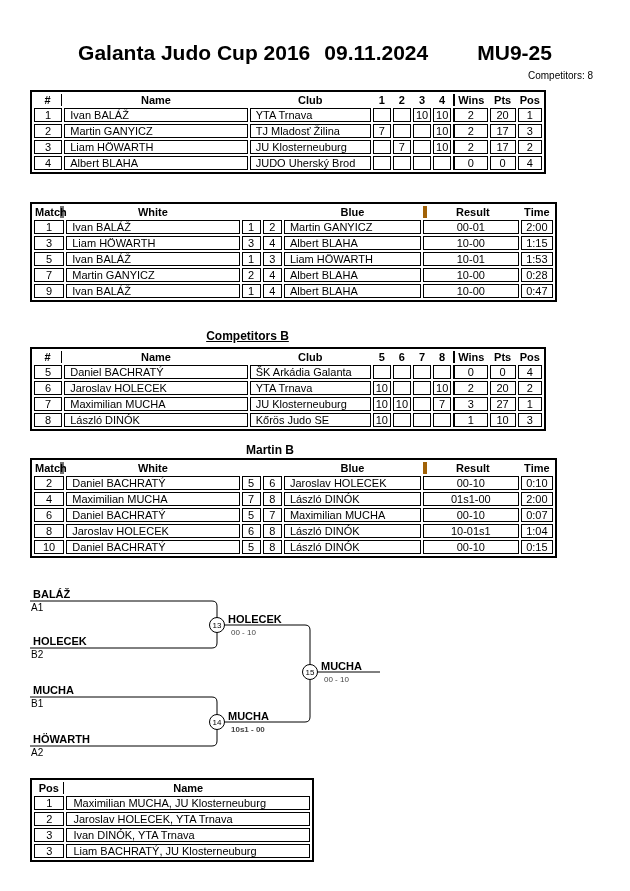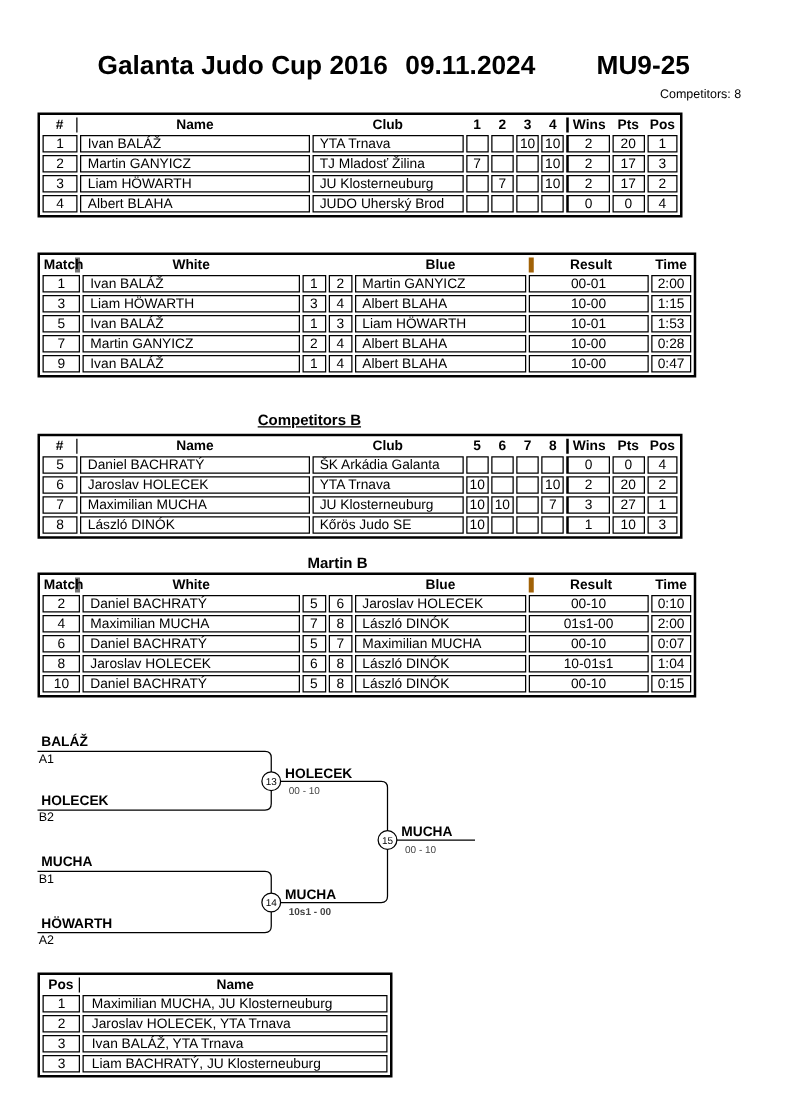--- a/index.html
+++ b/index.html
@@ -405,21 +405,21 @@
         <tr>
           <td>1</td>
           <td>Maximilian MUCHA, JU Klosterneuburg</td>
         </tr>
         <tr>
           <td>2</td>
           <td>Jaroslav HOLECEK, YTA Trnava</td>
         </tr>
         <tr>
           <td>3</td>
-          <td>Ivan BALÁŽ, YTA Trnava</td>
+          <td>Ivan DINÓK, YTA Trnava</td>
         </tr>
         <tr>
           <td>3</td>
           <td>Liam BACHRATÝ, JU Klosterneuburg</td>
         </tr>
       </tbody>
   </table>
 
 </div>
 

